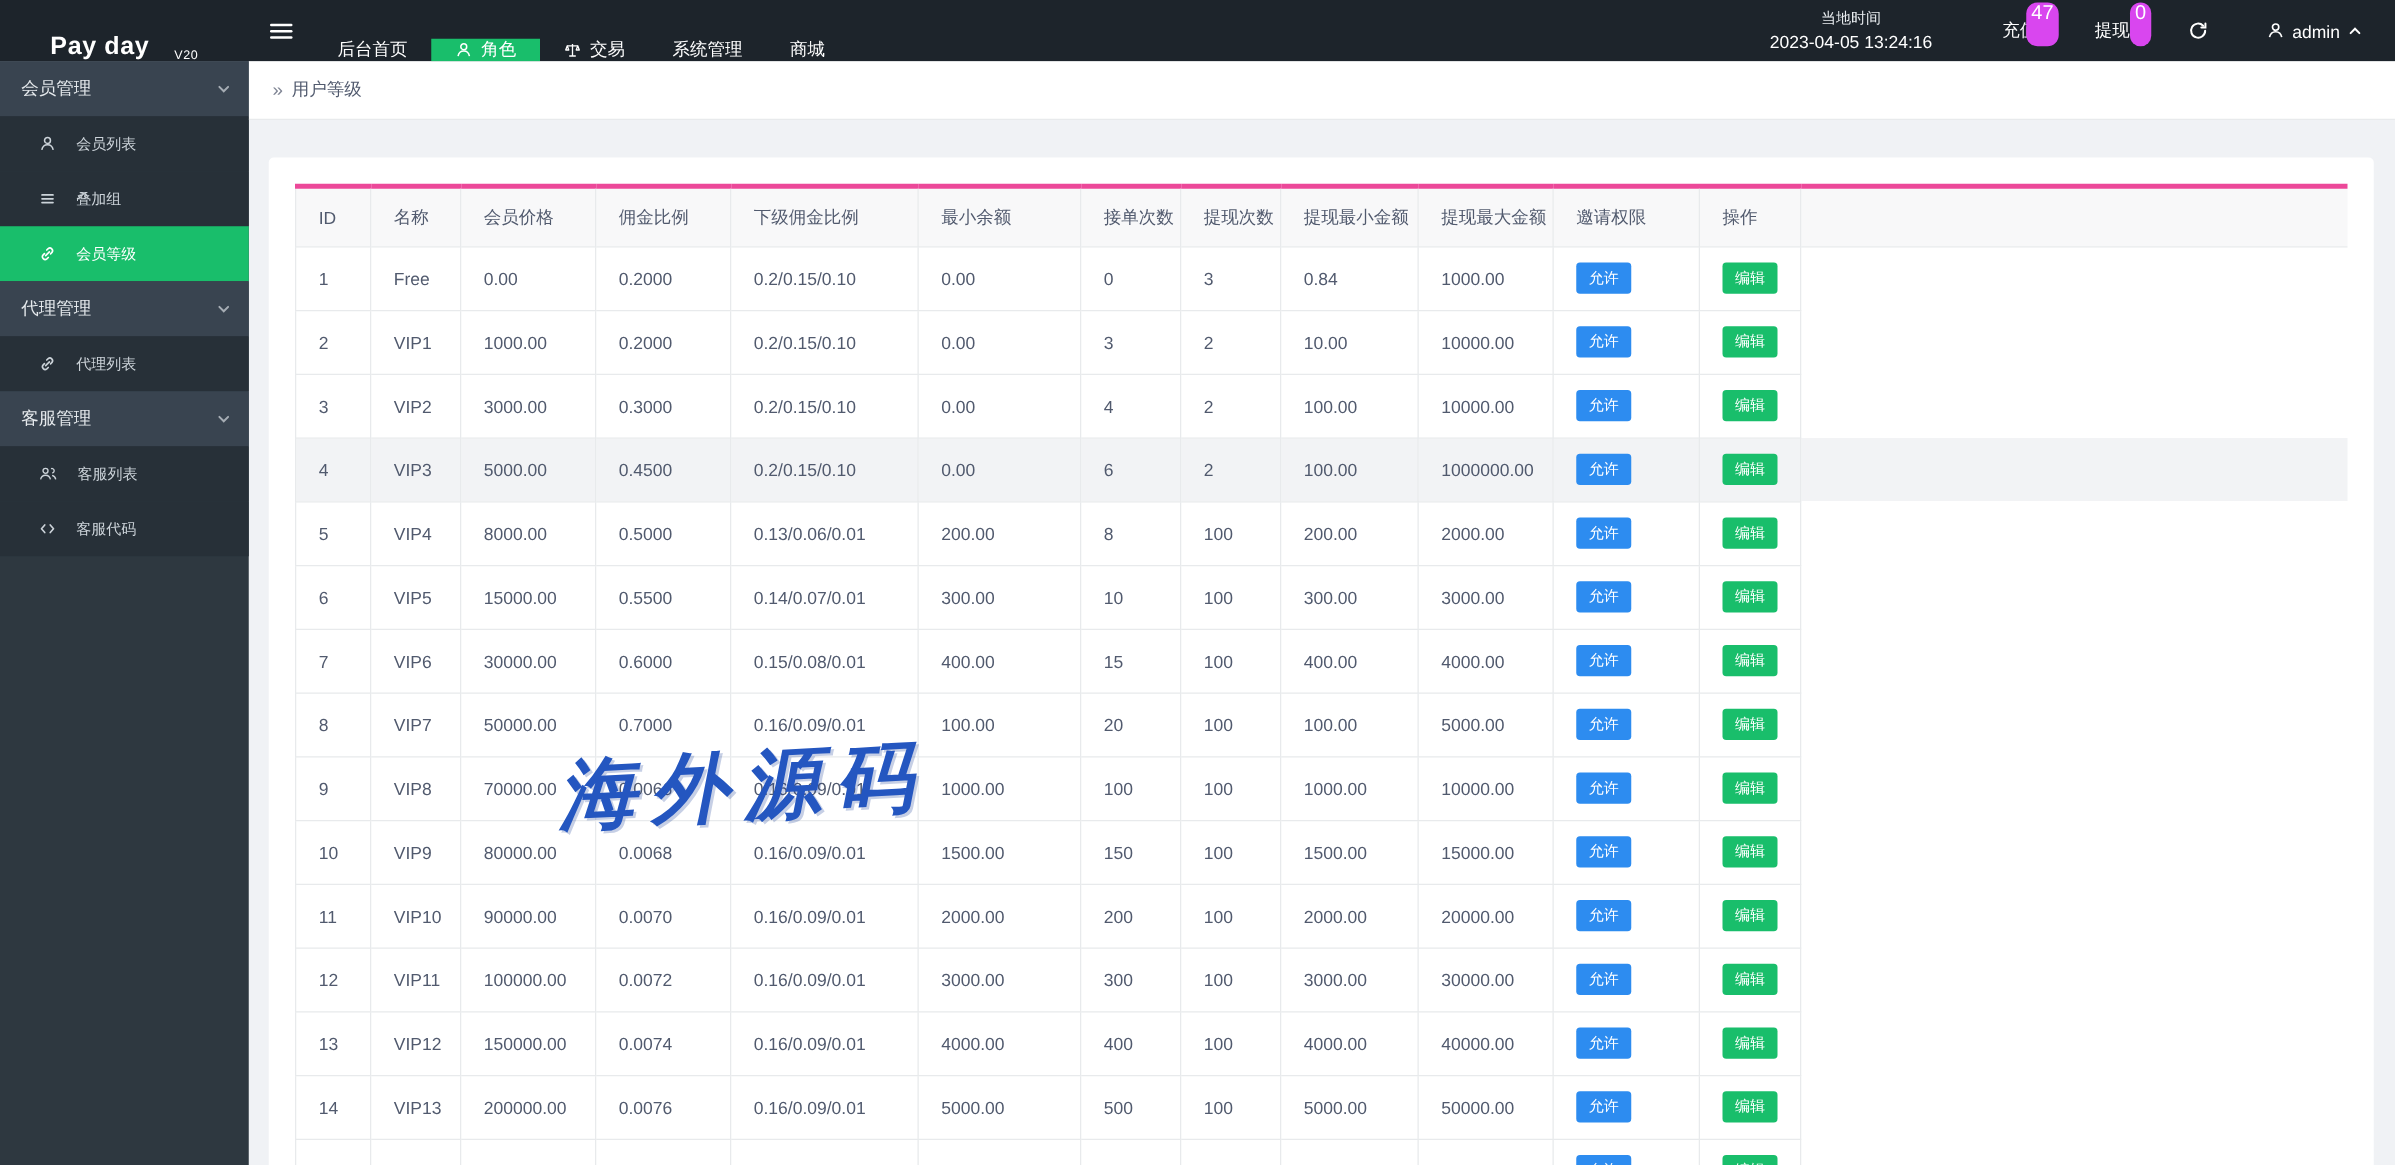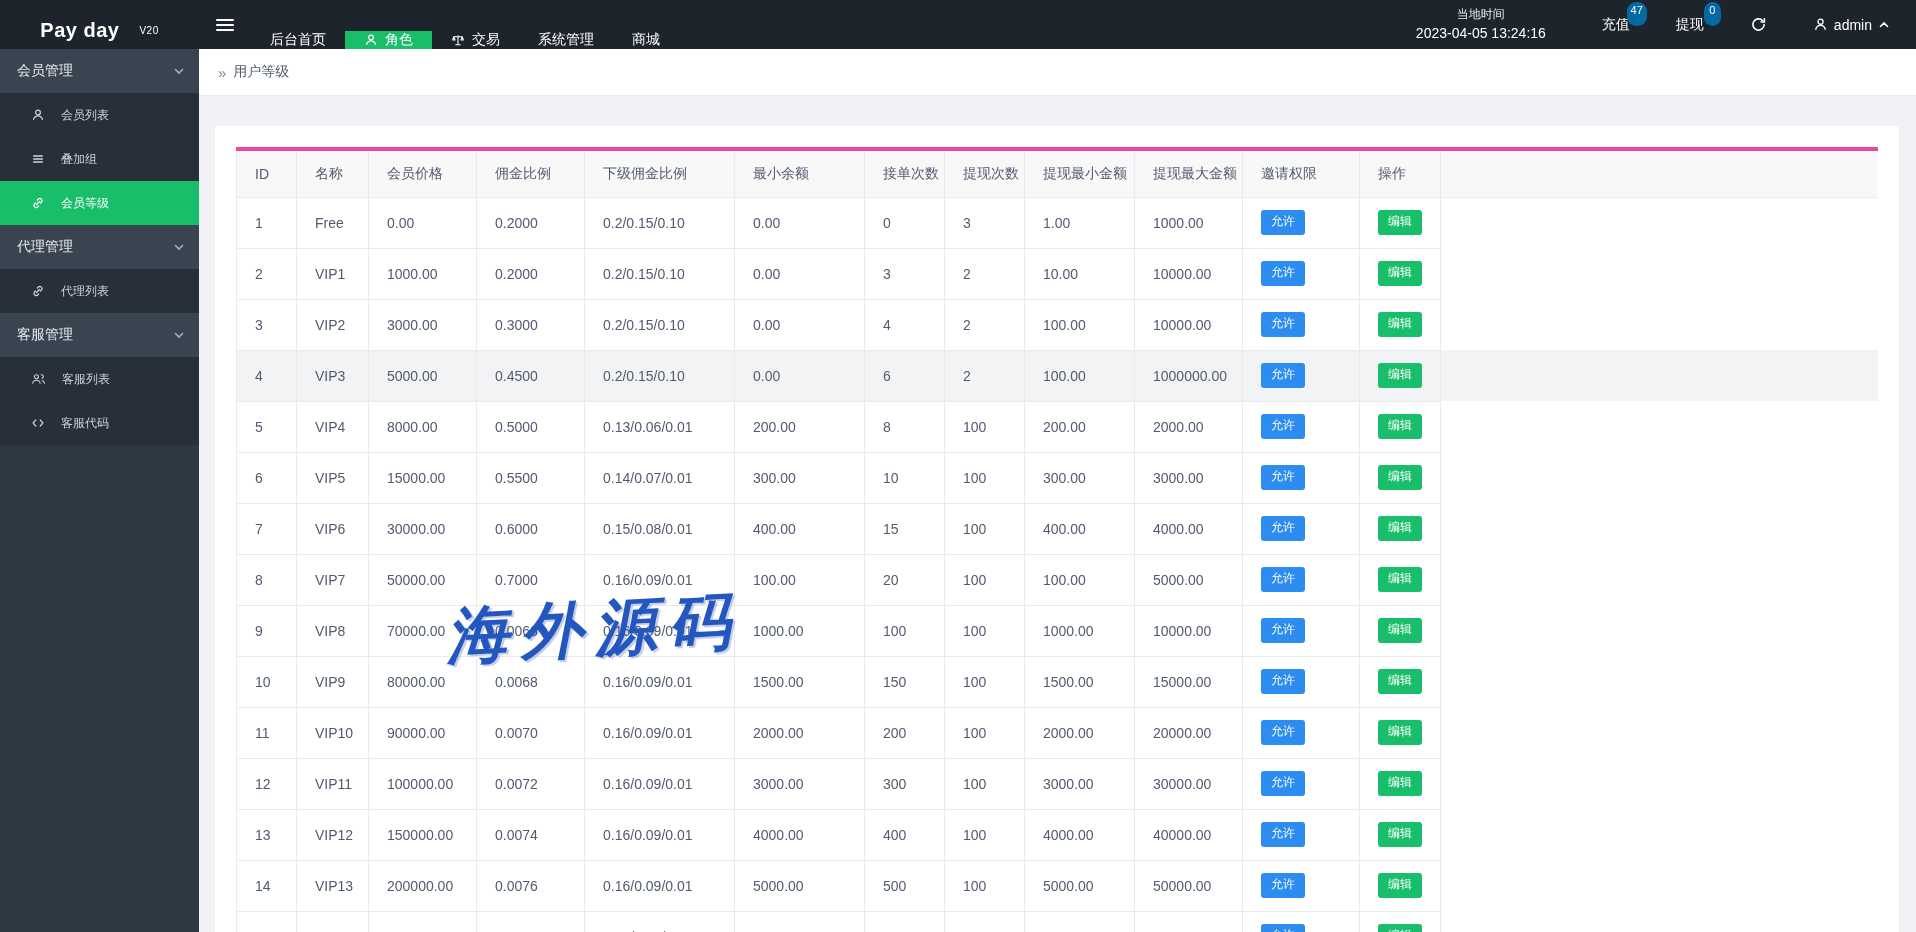--- a/index.html
+++ b/index.html
@@ -2,33 +2,33 @@
 <html><head>
 <meta charset="utf-8">
 <style>
   *{box-sizing:border-box;margin:0;padding:0}
   html,body{width:1916px;height:932px;overflow:hidden}
   body{font-family:"Liberation Sans","DejaVu Sans",sans-serif;background:#f0f2f5;color:#515a6e}
   .page{position:relative;width:1916px;height:932px;overflow:hidden}
 
   
   .app-header{height:49px;background:#1d242b;display:flex;align-items:stretch;color:#fff}
-  .logo{width:199px;flex-shrink:0;display:flex;align-items:center;justify-content:center;padding-top:11px;font-size:20px;font-weight:bold;letter-spacing:.5px}
+  .logo{width:199px;flex-shrink:0;display:flex;align-items:flex-end;justify-content:center;padding-top:11px;font-size:20px;font-weight:bold;letter-spacing:.5px}
   .logo sup{font-size:10px;font-weight:normal;margin-left:20px;line-height:1;transform:translateY(1px)}
   .hamburger{width:52px;display:flex;flex-direction:column;justify-content:center;align-items:center;gap:3px;cursor:pointer}
   .hamburger i{display:block;width:18px;height:2px;background:#fff;border-radius:1px}
   .top-nav{display:flex;align-items:flex-end}
   .nav-item{display:flex;align-items:center;gap:7px;padding:0 19px;font-size:14px;cursor:pointer;white-space:nowrap}
   .nav-item.active{background:#19be6b}
   .header-right{margin-left:auto;display:flex;align-items:center;gap:46px;padding-right:26px}
   .time-block{text-align:center;line-height:1.45;min-width:150px}
   .time-label{font-size:12px;color:#e8ecef}
   .time-value{font-size:14px}
   .badge-item{position:relative;font-size:14px;cursor:pointer;padding:2px 0}
-  .badge{position:absolute;top:-12px;right:-17px;min-width:17px;height:24px;line-height:17px;border-radius:9px;background:#0369a1;color:#fff;font-size:11px;text-align:center;padding:0 4px}
+  .badge{position:absolute;top:-12px;right:-17px;min-width:17px;height:35px;line-height:17px;border-radius:9px;background:#d946ef;color:#fff;font-size:16px;text-align:center;padding:0 4px}
   .refresh-btn{display:flex;align-items:center;cursor:pointer}
   .user-menu{display:flex;align-items:center;gap:6px;font-size:14px;cursor:pointer}
   .icon{display:inline-flex;align-items:center;line-height:0}
 
   
   .layout{display:flex;height:908px}
   .sidebar{width:199px;flex-shrink:0;background:#2e3840}
   .sb-group{height:44px;display:flex;align-items:center;padding:0 14px 0 17px;background:#394450;color:#e6eaed;font-size:14px;cursor:pointer}
   .sb-group .sb-chev{margin-left:auto;color:#a6adb4}
   .sb-item{height:44px;display:flex;align-items:center;gap:16px;padding:0 31px;background:#273038;color:#ccd3d9;font-size:12px;cursor:pointer}
@@ -42,21 +42,21 @@
 
   
   table{border-collapse:collapse;width:100%;table-layout:fixed;font-size:14px;color:#515a6e}
   th,td{border-right:1px solid #e8eaec;border-bottom:1px solid #e8eaec;text-align:left;padding:0 6px 0 18px;overflow:hidden;white-space:nowrap}
   th{border-top:4px solid #ec4899;background:#f8f8f9;font-weight:400;height:48px;color:#515a6e}
   th:first-child,td:first-child{border-left:1px solid #e8eaec}
   td{height:51px;background:#fff}
   tr.hl td{background:#f2f3f5}
   th.filler{border-right:0}
   td.filler{border:0;background:transparent}
-  .btn{border:none;border-radius:3px;color:#fff;font-size:12px;padding:4px 10px;cursor:pointer;font-family:Liberation Mono, monospace;line-height:1.4}
+  .btn{border:none;border-radius:3px;color:#fff;font-size:12px;padding:4px 10px;cursor:pointer;font-family:Liberation Serif, serif;line-height:1.4}
   .btn.blue{background:#2d8cf0}
   .btn.green{background:#19be6b}
 
   
   .watermark{position:absolute;left:247px;top:538px;z-index:5;pointer-events:none;
     font-family:"DejaVu Serif","Liberation Serif",serif;font-style:italic;font-weight:bold;
     font-size:62px;letter-spacing:12px;color:#2456c0;transform:rotate(-3deg);
     text-shadow:2px 2px 0 rgba(27,62,150,.25)}
 </style>
 </head>
@@ -272,21 +272,21 @@
             <tbody>
                 <tr>
                   <td>1</td>
                   <td>Free</td>
                   <td>0.00</td>
                   <td>0.2000</td>
                   <td>0.2/0.15/0.10</td>
                   <td>0.00</td>
                   <td>0</td>
                   <td>3</td>
-                  <td>1.00</td>
+                  <td>0.84</td>
                   <td>1000.00</td>
                   <td><button class="btn blue">允许</button></td>
                   <td><button class="btn green">编辑</button></td>
                   <td class="filler"></td>
                 </tr>
                 <tr>
                   <td>2</td>
                   <td>VIP1</td>
                   <td>1000.00</td>
                   <td>0.2000</td>

